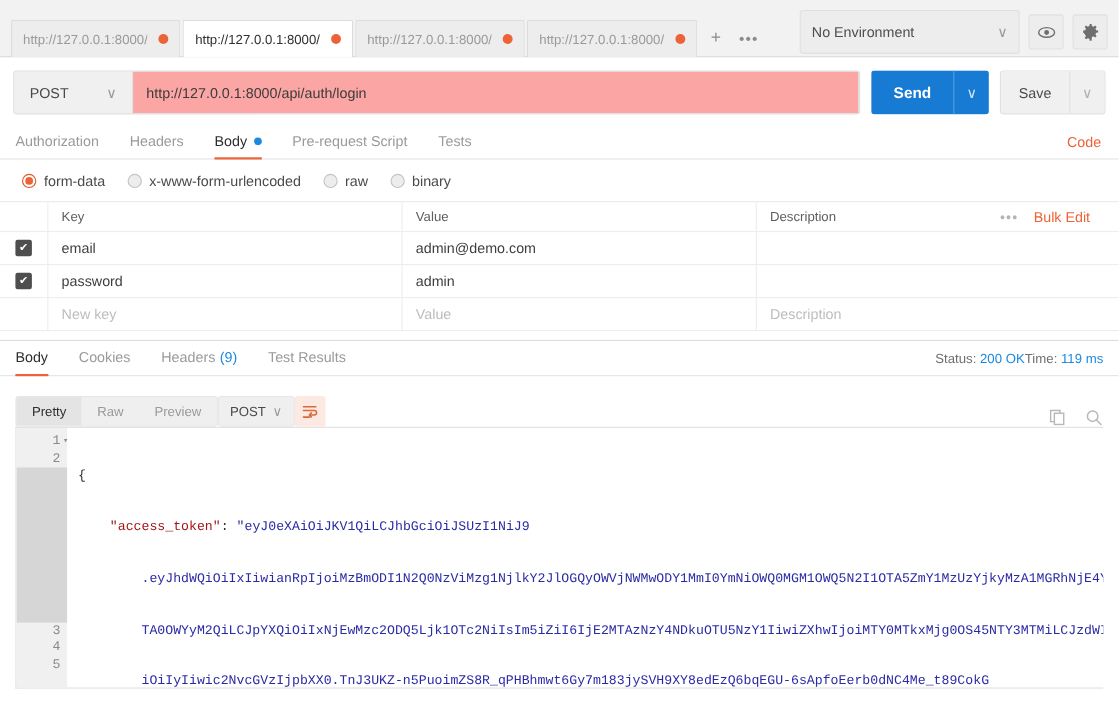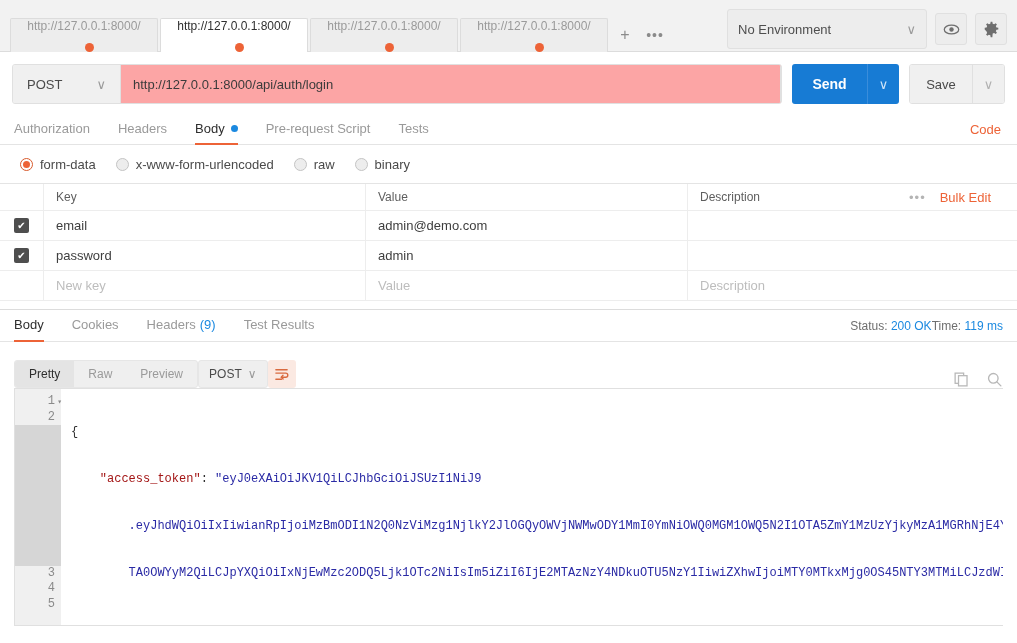--- a/index.html
+++ b/index.html
@@ -32,21 +32,20 @@
     margin-right: 2px;
     display: flex;
     align-items: center;
     padding: 0 10px;
     font-size: 12px;
     color: #9a9a9a;
     border-radius: 2px 2px 0 0;
     white-space: nowrap;
     position: relative;
     top: 1px;
-    flex-direction: column;
   }
   .req-tab.active { background: #ffffff; color: #303030; }
   .req-tab .tab-label { flex: 1; overflow: hidden; text-overflow: ellipsis; }
   .unsaved-dot {
     width: 9px; height: 9px; border-radius: 50%;
     background: #ed6337; margin-left: 10px; flex: 0 0 auto;
   }
   .tab-plus, .tab-more {
     height: 34px; width: 30px;
     display: flex; align-items: center; justify-content: center;
@@ -447,20 +446,21 @@
     <div class="ln">3</div>
     <div class="ln">4</div>
     <div class="ln">5</div>
   </div>
 
   <div class="code">
     <div class="ln-row"><span class="punc">{</span></div>
     <div class="ln-row">    <span class="k">"access_token"</span><span class="punc">: </span><span class="str">"eyJ0eXAiOiJKV1QiLCJhbGciOiJSUzI1NiJ9</span></div>
     <div class="ln-row">        <span class="str">.eyJhdWQiOiIxIiwianRpIjoiMzBmODI1N2Q0NzViMzg1NjlkY2JlOGQyOWVjNWMwODY1MmI0YmNiOWQ0MGM1OWQ5N2I1OTA5ZmY1MzUzYjkyMzA1MGRhNjE4Y</span></div>
     <div class="ln-row">        <span class="str">TA0OWYyM2QiLCJpYXQiOiIxNjEwMzc2ODQ5Ljk1OTc2NiIsIm5iZiI6IjE2MTAzNzY4NDkuOTU5NzY1IiwiZXhwIjoiMTY0MTkxMjg0OS45NTY3MTMiLCJzdWI</span></div>
+    <div class="ln-row">        <span class="str">iOiIyIiwic2NvcGVzIjpbXX0.TnJ3UKZ-n5PuoimZS8R_qPHBhmwt6Gy7m183jySVH9XY8edEzQ6bqEGU-6sApfoEerb0dNC4Me_t89CokG</span></div>
     
     
     
     
     
     
     
     
     
   </div>

